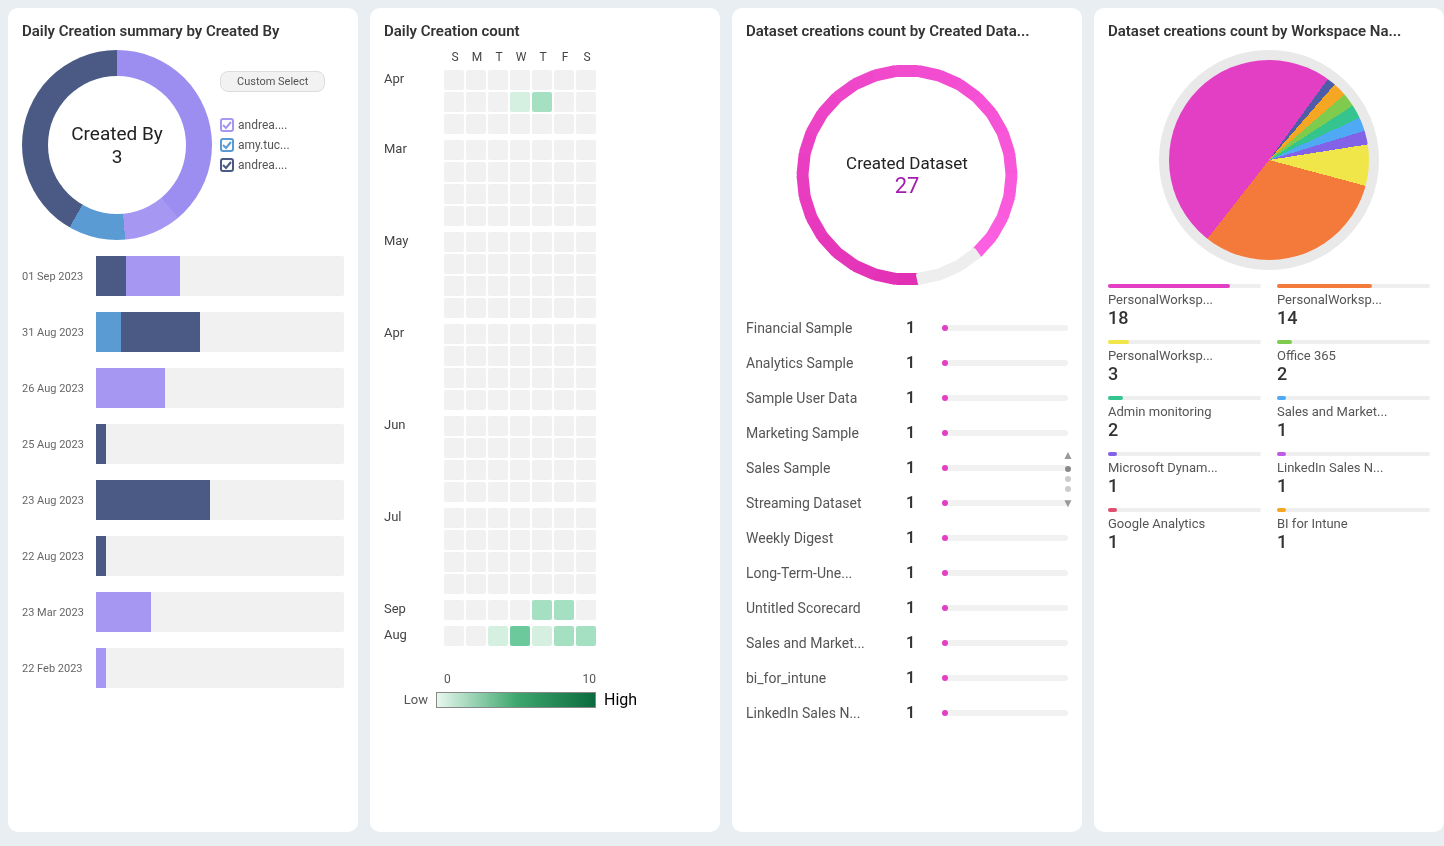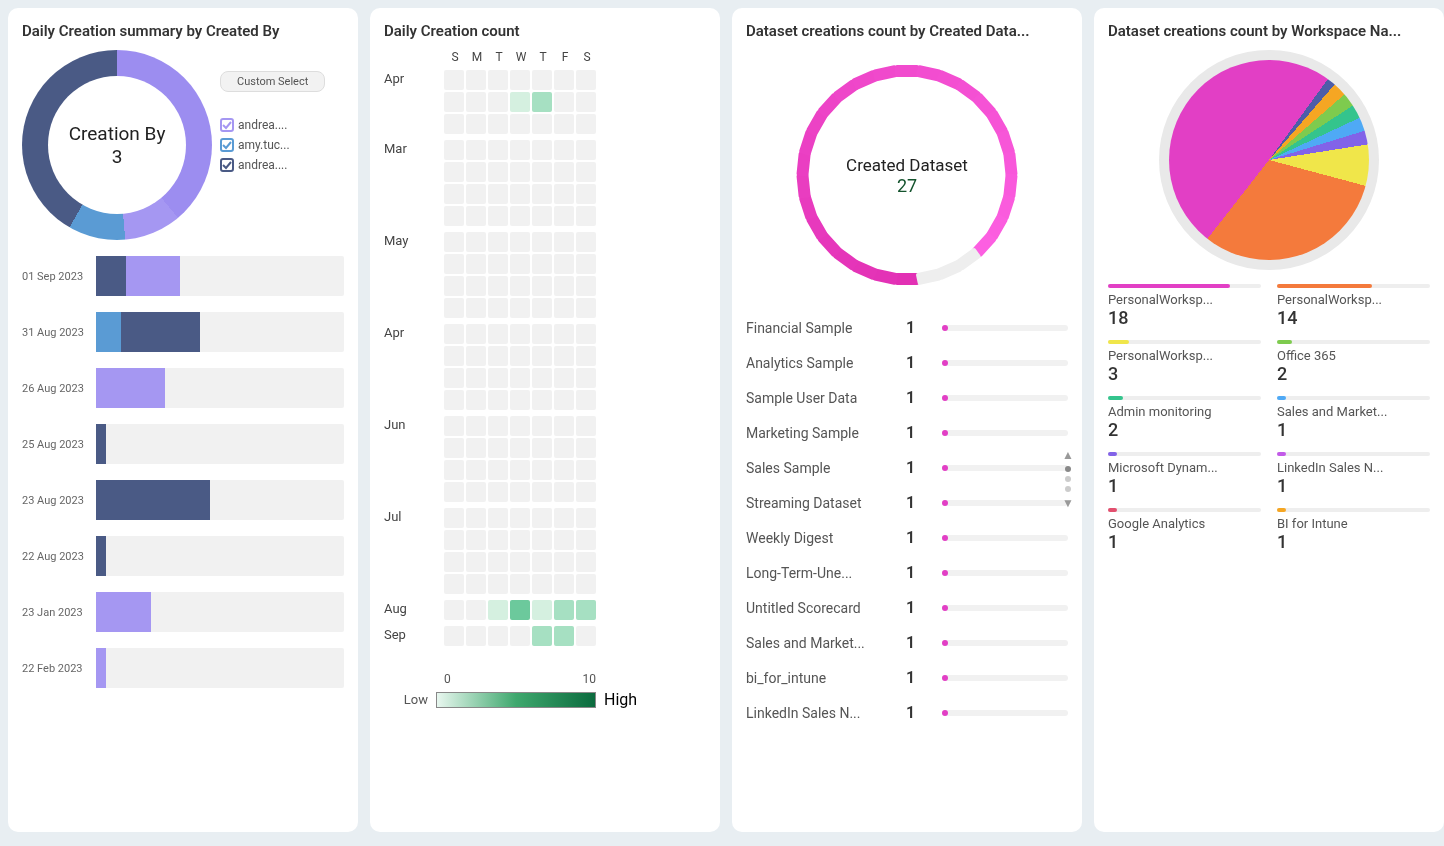--- a/index.html
+++ b/index.html
@@ -92,21 +92,21 @@
 
   
   .gauge-wrap { position:relative; width:250px; height:250px; margin:4px auto 10px auto; }
   .gauge-ticks { position:absolute; inset:0; }
   .gauge-tick { position:absolute; left:50%; top:50%; width:12px; height:24px; border-radius:2px; transform-origin: 0 0; }
   .gauge-center {
     position:absolute; top:50%; left:50%; transform:translate(-50%,-50%);
     text-align:center;
   }
   .gauge-center .lbl { font-size:17px; color:#222; white-space:nowrap;}
-  .gauge-center .num { font-size:18px; color:#14532d; }
+  .gauge-center .num { font-size:22px; color:#a21caf; }
   .dataset-list { margin-top:4px; }
   .ds-row {
     display:flex; align-items:center; padding:8px 0; font-size:14px; color:#555;
   }
   .ds-row .name { flex:0 0 160px; white-space:nowrap; overflow:hidden; text-overflow:ellipsis; }
   .ds-row .count { width:30px; font-weight:600; color:#333; font-size:16px; }
   .ds-row .mini { flex:1; height:6px; background:#f1f1f1; border-radius:3px; position:relative; margin-left:6px;}
   .ds-row .mini::before {
     content:""; position:absolute; left:0; top:0; bottom:0; width:6px;
     background:#e23fc5; border-radius:3px;
@@ -149,21 +149,21 @@
 </head>
 <body>
 
 <div class="dashboard">
 
   <div class="card">
     <div class="card-title">Daily Creation summary by Created By</div>
     <div class="donut-wrap">
       <div class="donut1">
         <div class="donut-center">
-          <div class="lbl">Creation By</div>
+          <div class="lbl">Created By</div>
           <div class="num">3</div>
         </div>
       </div>
       <div class="legend-box">
         <div class="custom-select">Custom Select</div>
         <div id="legend1">
             <div class="legend-item">
               <svg width="14" height="14">
                 <rect x="1" y="1" width="12" height="12" rx="2" fill="none" stroke="#a597f2" stroke-width="2"></rect>
                 <path d="M3 7 L6 10 L11 4" stroke="#a597f2" stroke-width="2" fill="none"></path>
@@ -220,21 +220,21 @@
             <div class="seg" style="left:0%;width:46%;background:#4a5a85"></div>
           </div>
         </div>
         <div class="stacked-row">
           <div class="date">22 Aug 2023</div>
           <div class="bar-track">
             <div class="seg" style="left:0%;width:4%;background:#4a5a85"></div>
           </div>
         </div>
         <div class="stacked-row">
-          <div class="date">23 Jan 2023</div>
+          <div class="date">23 Mar 2023</div>
           <div class="bar-track">
             <div class="seg" style="left:0%;width:22%;background:#a597f2"></div>
           </div>
         </div>
         <div class="stacked-row">
           <div class="date">22 Feb 2023</div>
           <div class="bar-track">
             <div class="seg" style="left:0%;width:4%;background:#a597f2"></div>
           </div>
         </div>
@@ -484,44 +484,44 @@
               <div class="cal-cell" style="background: rgb(241, 241, 241);"></div>
               <div class="cal-cell" style="background: rgb(241, 241, 241);"></div>
               <div class="cal-cell" style="background: rgb(241, 241, 241);"></div>
               <div class="cal-cell" style="background: rgb(241, 241, 241);"></div>
               <div class="cal-cell" style="background: rgb(241, 241, 241);"></div>
               <div class="cal-cell" style="background: rgb(241, 241, 241);"></div>
             </div>
           </div>
         </div>
         <div class="cal-month">
+          <div class="mname">Sep</div>
+          <div class="cal-grid">
+            <div class="cal-week">
+              <div class="cal-cell" style="background: rgb(241, 241, 241);"></div>
+              <div class="cal-cell" style="background: rgb(241, 241, 241);"></div>
+              <div class="cal-cell" style="background: rgb(241, 241, 241);"></div>
+              <div class="cal-cell" style="background: rgb(241, 241, 241);"></div>
+              <div class="cal-cell" style="background: rgb(166, 224, 194);"></div>
+              <div class="cal-cell" style="background: rgb(166, 224, 194);"></div>
+              <div class="cal-cell" style="background: rgb(241, 241, 241);"></div>
+            </div>
+          </div>
+        </div>
+        <div class="cal-month">
           <div class="mname">Aug</div>
           <div class="cal-grid">
             <div class="cal-week">
               <div class="cal-cell" style="background: rgb(241, 241, 241);"></div>
               <div class="cal-cell" style="background: rgb(241, 241, 241);"></div>
               <div class="cal-cell" style="background: rgb(213, 240, 224);"></div>
               <div class="cal-cell" style="background: rgb(108, 201, 156);"></div>
               <div class="cal-cell" style="background: rgb(213, 240, 224);"></div>
               <div class="cal-cell" style="background: rgb(166, 224, 194);"></div>
               <div class="cal-cell" style="background: rgb(166, 224, 194);"></div>
-            </div>
-          </div>
-        </div>
-        <div class="cal-month">
-          <div class="mname">Sep</div>
-          <div class="cal-grid">
-            <div class="cal-week">
-              <div class="cal-cell" style="background: rgb(241, 241, 241);"></div>
-              <div class="cal-cell" style="background: rgb(241, 241, 241);"></div>
-              <div class="cal-cell" style="background: rgb(241, 241, 241);"></div>
-              <div class="cal-cell" style="background: rgb(241, 241, 241);"></div>
-              <div class="cal-cell" style="background: rgb(166, 224, 194);"></div>
-              <div class="cal-cell" style="background: rgb(166, 224, 194);"></div>
-              <div class="cal-cell" style="background: rgb(241, 241, 241);"></div>
             </div>
           </div>
         </div>
       </div>
     <div class="cal-legend">
       <div class="scale-nums">
         <span>0</span>
         <span>10</span>
       </div>
       <div class="scale-row">

